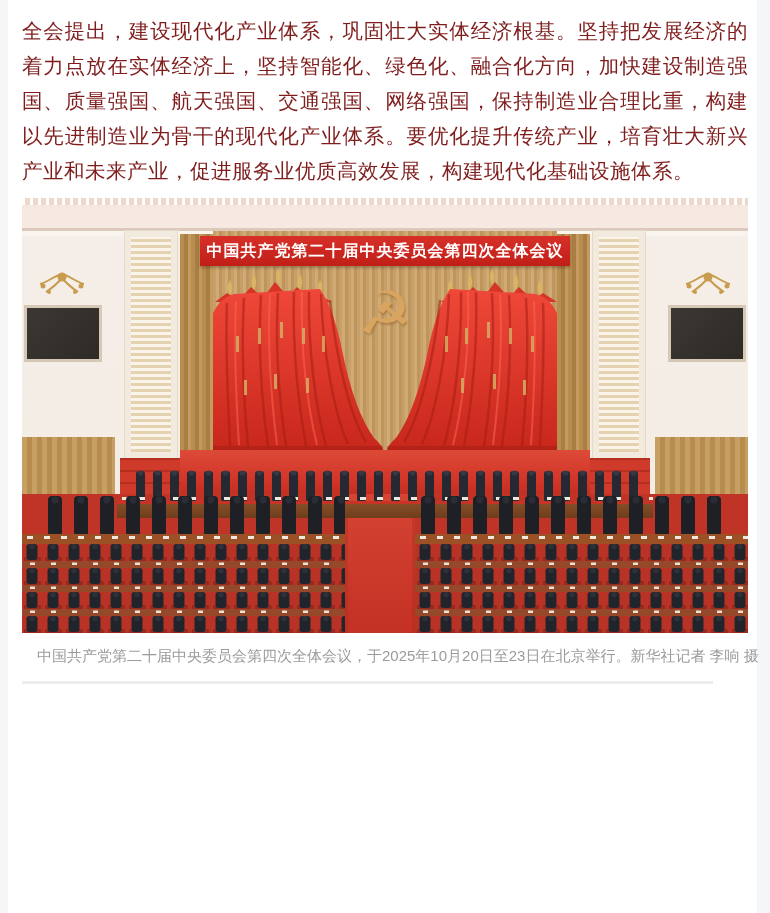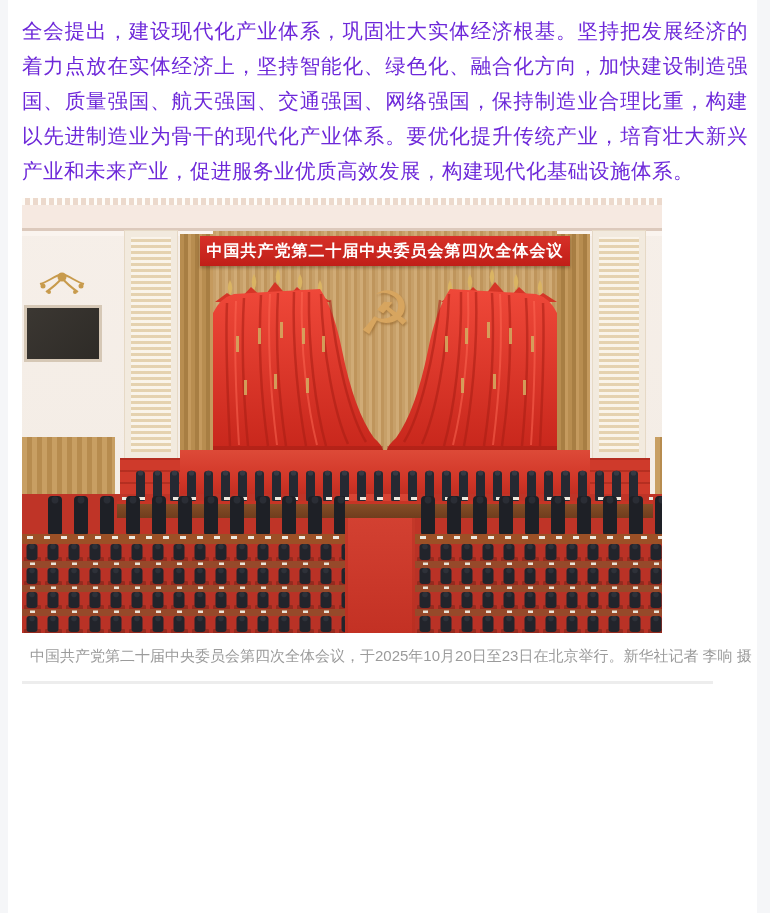--- a/index.html
+++ b/index.html
@@ -15,29 +15,29 @@
     width:749px;
     min-height:913px;
     background:#ffffff;
     padding:13px 9px 0 14px;
   }
   .para{
     margin:0;
     width:726px;
     font-size:20.5px;
     line-height:35px;
-    color:#6d28d9;
+    color:#7f1d1d;
     text-align:justify;
     letter-spacing:0.5px;
   }
   .para.second{margin-top:29px;}
   figure.photo-figure{margin:10px 0 0 0;padding:0;}
   .photo{
     position:relative;
-    width:640px;height:435px;
+    width:726px;height:435px;
     overflow:hidden;
     background:linear-gradient(#f6efe9,#f3ece4);
   }
   .photo *{position:absolute;box-sizing:border-box;}
   
   .ceiling{left:0;top:0;width:726px;height:33px;background:#f6e9e1;}
   .ceiling-lights{left:0;top:0;width:726px;height:7px;
     background:repeating-linear-gradient(90deg,#fffdf9 0 3px,#ecd9cc 3px 8px);}
   .cornice{left:0;top:30px;width:726px;height:3px;background:#dcc9bc;}
   .cornice-light{left:0;top:33px;width:726px;height:5px;background:#faf4ef;}
@@ -90,21 +90,21 @@
     background:repeating-linear-gradient(180deg,rgba(120,20,10,.30) 0 2px,rgba(0,0,0,0) 2px 12px),#cf3a2b;
     border-bottom:8px solid #8a4526;}
   .steps.left{left:98px;}
   .steps.right{left:566px;}
   .stage-platform{left:158px;top:252px;width:410px;height:56px;
     background:linear-gradient(#dd4a38 0%,#d13527 55%,#b62a1e 100%);}
   .floor{left:0;top:296px;width:726px;height:139px;background:#bf3427;}
   .crowd-svg{left:0;top:260px;width:726px;height:175px;}
   
   figcaption.caption{
-    margin:11px 0 0 8px;width:726px;
+    margin:11px 0 0 15px;width:726px;
     font-size:15px;line-height:24px;color:#9b9b9b;text-align:justify;}
   hr.divider{margin:13px 35px 0 0;border:none;border-top:3px solid #ededed;}
 </style>
 </head>
 <body>
 
 <div class="content">
 
   <p class="para">全会提出，建设现代化产业体系，巩固壮大实体经济根基。坚持把发展经济的着力点放在实体经济上，坚持智能化、绿色化、融合化方向，加快建设制造强国、质量强国、航天强国、交通强国、网络强国，保持制造业合理比重，构建以先进制造业为骨干的现代化产业体系。要优化提升传统产业，培育壮大新兴产业和未来产业，促进服务业优质高效发展，构建现代化基础设施体系。</p>
 

